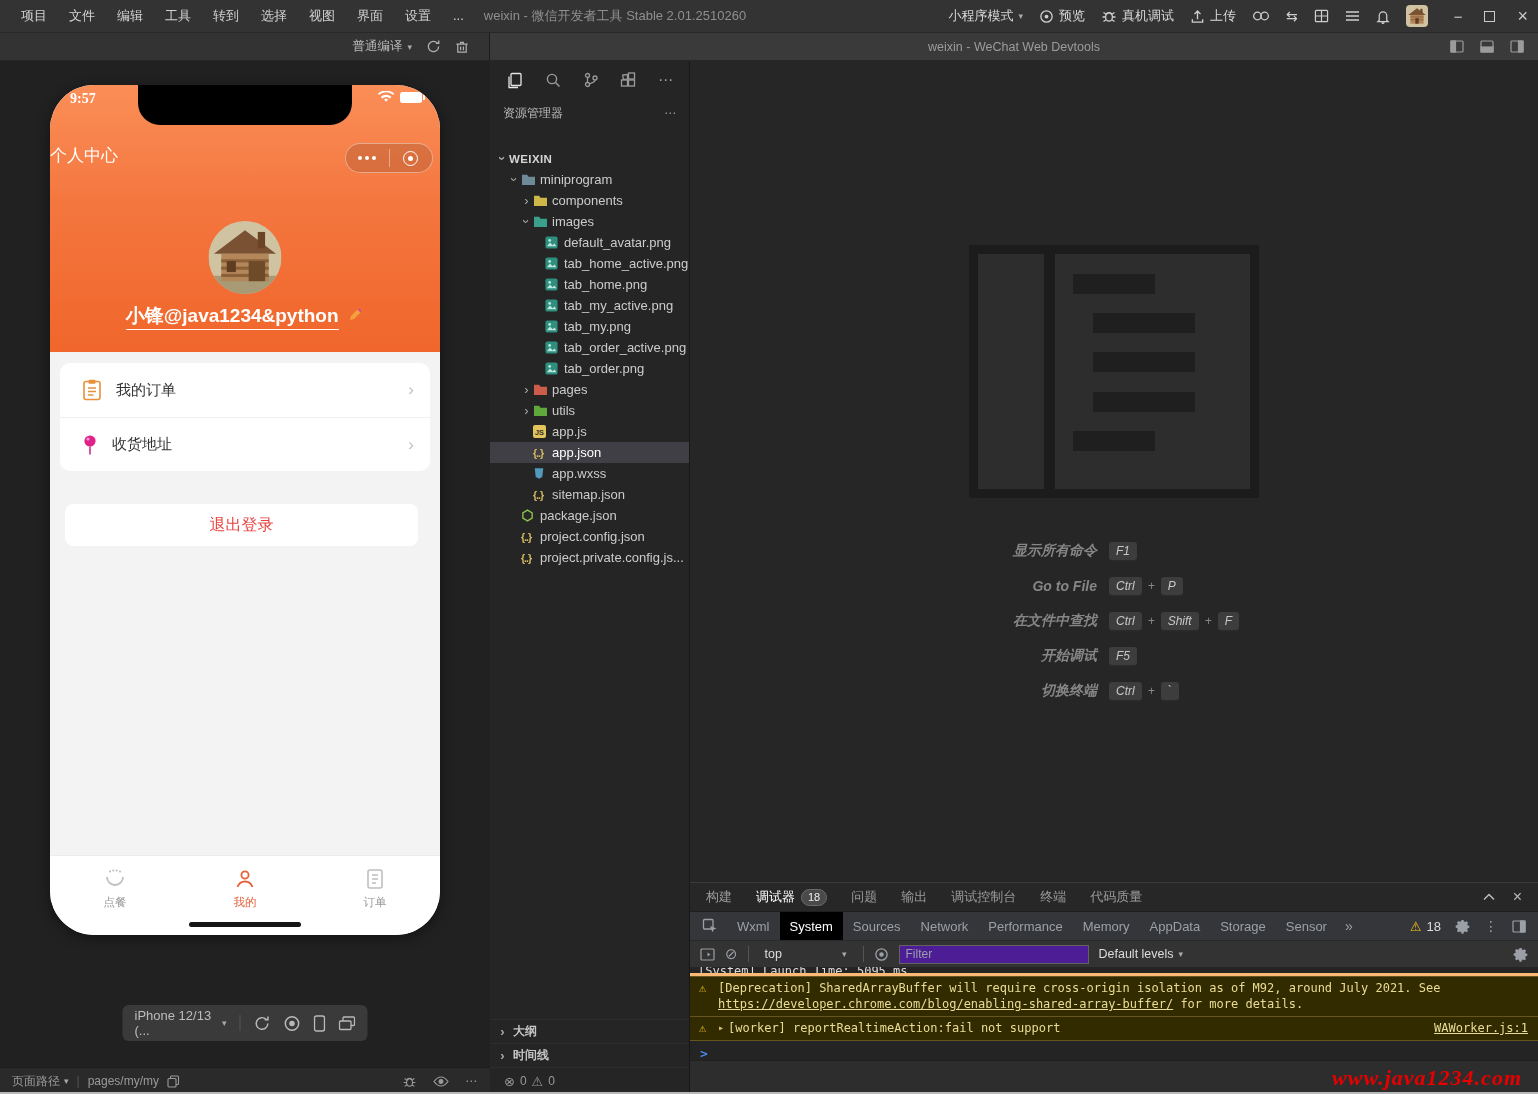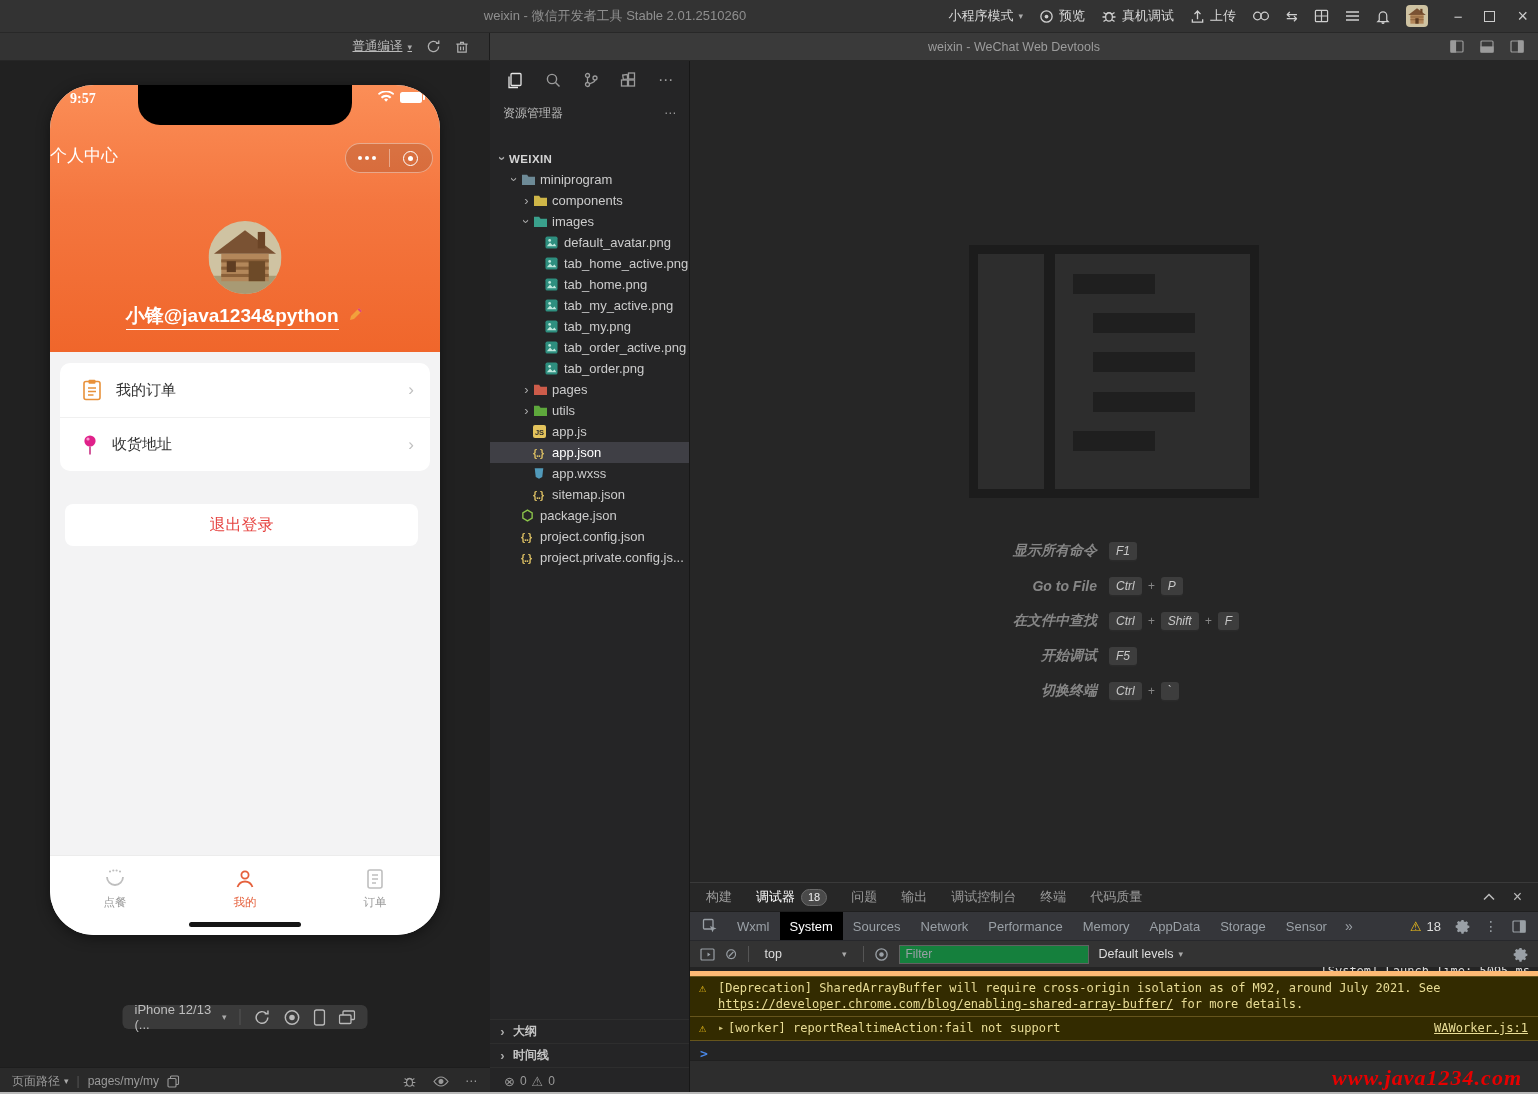--- a/index.html
+++ b/index.html
@@ -15,21 +15,21 @@
   .tb-act { display:flex; align-items:center; gap:5px; font-size:13px; color:#d8d8d8; }
   .caret { font-size:9px; color:#aaa; }
   .tb-ico { display:inline-flex; align-items:center; }
   .avatar-sm { width:22px; height:22px; border-radius:4px; overflow:hidden; }
   .winctl { display:flex; align-items:center; gap:22px; margin-left:10px; color:#ccc; font-size:15px; }
   .maxbox { display:inline-block; width:11px; height:11px; border:1.4px solid #ccc; }
 
   
   .toolbar { height:28px; display:flex; border-bottom:1px solid #262626; }
   .toolbar-left { width:490px; background:#333; display:flex; align-items:center; justify-content:flex-end; gap:14px; padding-right:20px; border-right:1px solid #1c1c1c; }
-  .compile { display:flex; align-items:center; gap:5px; color:#b9b9b9; font-size:12.5px;text-decoration:underline; }
+  .compile { display:flex; align-items:center; gap:5px; color:#b9b9b9; font-size:12.5px; }
   .toolbar-right { flex:1; background:#3a3a3a; position:relative; display:flex; align-items:center; }
   .devtools-title { position:absolute; left:50%; transform:translateX(-50%); color:#9c9c9c; font-size:12.5px; }
   .dock-group { margin-left:auto; display:flex; gap:16px; padding-right:14px; }
 
   
   .main { display:flex; height:1033px; }
   .sim-col { width:490px; background:#212121; position:relative; }
   .explorer { width:200px; background:#252526; border-right:1px solid #171717; display:flex; flex-direction:column; }
   .right-col { flex:1; display:flex; flex-direction:column; background:#262626; position:relative; }
 
@@ -58,21 +58,21 @@
   .prow + .prow { border-top:1px solid #f0f0f0; }
   .prow .plabel { margin-left:14px; color:#333; font-size:15px; }
   .prow .chev { margin-left:auto; color:#c0c0c0; font-size:17px; }
   .logout { position:absolute; left:15px; right:22px; top:152px; height:42px; background:#fff; border-radius:8px; text-align:center; line-height:42px; color:#e64340; font-size:16px; }
   .tabbar { position:absolute; bottom:0; left:0; right:0; height:80px; background:#fff; border-top:1px solid #ececec; display:flex; }
   .tab-item { flex:1; display:flex; flex-direction:column; align-items:center; padding-top:12px; gap:5px; font-size:11.5px; color:#999; }
   .tab-item.active { color:#e5603c; }
   .home-indicator { position:absolute; bottom:8px; left:50%; transform:translateX(-50%); width:112px; height:5px; border-radius:3px; background:#151515; z-index:5; }
 
   
-  .sim-controls { position:absolute; top:944px; left:50%; transform:translateX(-50%); height:24px; background:#3a3a3a; border-radius:6px; display:flex; align-items:center; padding:8px 12px; gap:13px; color:#b9b9b9; }
+  .sim-controls { position:absolute; top:944px; left:50%; transform:translateX(-50%); height:36px; background:#3a3a3a; border-radius:6px; display:flex; align-items:center; padding:8px 12px; gap:13px; color:#b9b9b9; }
   .device-sel { display:flex; align-items:center; gap:6px; font-size:13px; color:#bdbdbd; }
   .vdiv { width:1px; height:16px; background:#555; }
   .sim-statusbar { position:absolute; left:0; bottom:0; width:490px; height:27px; background:#2a2a2a; border-top:1px solid #1d1d1d; display:flex; align-items:center; gap:8px; padding:0 12px; color:#9a9a9a; font-size:12px; }
   .sb-right { margin-left:auto; display:flex; align-items:center; gap:16px; }
 
   
   .activity-row { height:38px; display:flex; align-items:center; justify-content:space-between; padding:0 16px; }
   .exp-header { height:28px; display:flex; align-items:center; padding:0 13px; color:#bbb; font-size:12px; }
   .exp-header .more { margin-left:auto; color:#9a9a9a; }
   .tree { flex:1; overflow:hidden; position:relative; padding-top:2px; }
@@ -110,43 +110,55 @@
   .cdt-tabs { height:29px; background:#35363a; border-top:1px solid #1f1f1f; display:flex; align-items:center; font-size:13px; color:#9aa0a6; }
   .cdt-inspect { padding:0 9px 0 12px; display:flex; align-items:center; }
   .cdt-tab { padding:0 10px; height:100%; display:flex; align-items:center; }
   .cdt-tab.active { background:#000; color:#fff; }
   .cdt-more { padding:0 8px; font-size:14px; }
   .cdt-right { margin-left:auto; display:flex; align-items:center; gap:14px; padding-right:12px; }
   .warn-count { display:flex; align-items:center; gap:5px; color:#ddd; }
   .warn-tri { color:#f5c518; font-size:13px; }
   .console-bar { height:27px; background:#333; border-top:1px solid #27282c; display:flex; align-items:center; gap:10px; padding:0 10px; color:#c8c8c8; }
   .ctx-sel { display:flex; align-items:center; gap:60px; font-size:12.5px; color:#ddd; padding:0 6px; }
-  .filter-input { width:190px; height:19px; background:#15803d; border:1px solid #626262; color:#ccc; font-size:12px; padding:0 6px; outline:none; }
+  .filter-input { width:190px; height:19px; background:#4c1d95; border:1px solid #626262; color:#ccc; font-size:12px; padding:0 6px; outline:none; }
   .filter-input::placeholder { color:#9aa0a6; }
   .levels { display:flex; align-items:center; gap:5px; font-size:12.5px; color:#ddd; }
   .console-bar .bar-gear { margin-left:auto; }
   .console-out { flex:1; background:#242424; font-family:"DejaVu Sans Mono","Liberation Mono",monospace; font-size:12px; color:#dcdcdc; overflow:hidden; }
-  .c-log { height:13px; overflow:hidden; padding:0 8px; line-height:17px; margin-top:-4px; border-bottom:5px solid #fdba74;text-align:right; }
+  .c-log { height:13px; overflow:hidden; padding:0 8px; line-height:17px; margin-top:-4px; border-bottom:3px solid #fdba74; }
   .c-warn { background:#332b00; border-top:1px solid #66551c; border-bottom:1px solid #66551c; color:#e9dd96; padding:3px 10px 4px 28px; position:relative; line-height:16px; }
   .c-warn .wicon { position:absolute; left:9px; top:3px; color:#f5c518; font-size:12px; }
   .c-warn a { color:#e9dd96; text-decoration:underline; }
   .c-warn .exp { color:#cfc27e; margin-right:4px; font-size:10px; }
   .c-warn.row2 { display:flex; align-items:center; border-top:none; }
   .c-src { margin-left:auto; text-decoration:underline; color:#e0d490; }
   .c-prompt { color:#4a88e8; font-weight:bold; padding:5px 10px; font-size:13px; }
 
   .bottom-strip { height:34px; background:#2d2d2d; border-top:1px solid #202020; position:relative; }
   .watermark { position:absolute; right:16px; top:4px; font-family:"Liberation Serif","DejaVu Serif",serif; font-style:italic; font-weight:bold; font-size:22px; color:#e60000; letter-spacing:1px; }
 
   svg { display:block; }
 </style>
 </head>
 <body>
 
 <div class="titlebar">
+  <div id="menu-row" style="display:flex">
+      <span class="menu-item">项目</span>
+      <span class="menu-item">文件</span>
+      <span class="menu-item">编辑</span>
+      <span class="menu-item">工具</span>
+      <span class="menu-item">转到</span>
+      <span class="menu-item">选择</span>
+      <span class="menu-item">视图</span>
+      <span class="menu-item">界面</span>
+      <span class="menu-item">设置</span>
+      <span class="menu-item">...</span>
+    </div>
   <div class="win-title">weixin - 微信开发者工具 Stable 2.01.2510260</div>
   <div class="tb-right">
     <span class="tb-act">
       <span>小程序模式</span>
         <span class="caret">▾</span>
     </span>
     <span class="tb-act">
       <span class="tb-ico">
         <svg width="15" height="15" viewBox="0 0 16 16">
             <circle cx="8" cy="8" r="6" fill="none" stroke="#cfcfcf" stroke-width="1.4"></circle>

